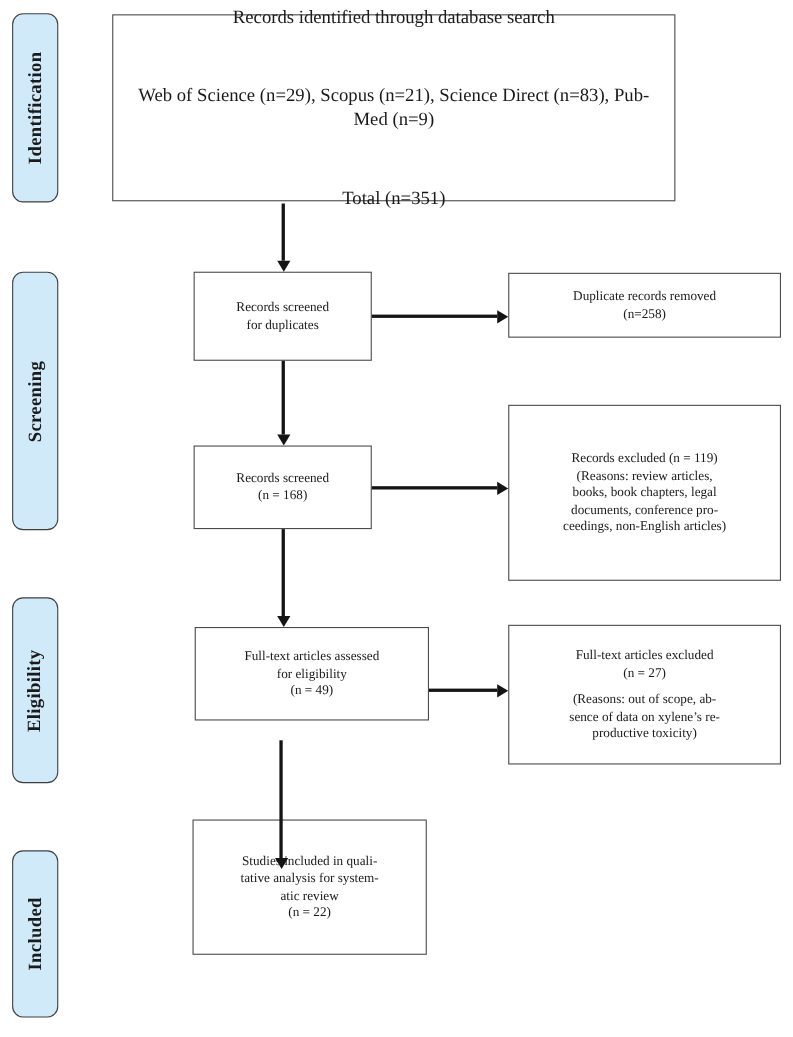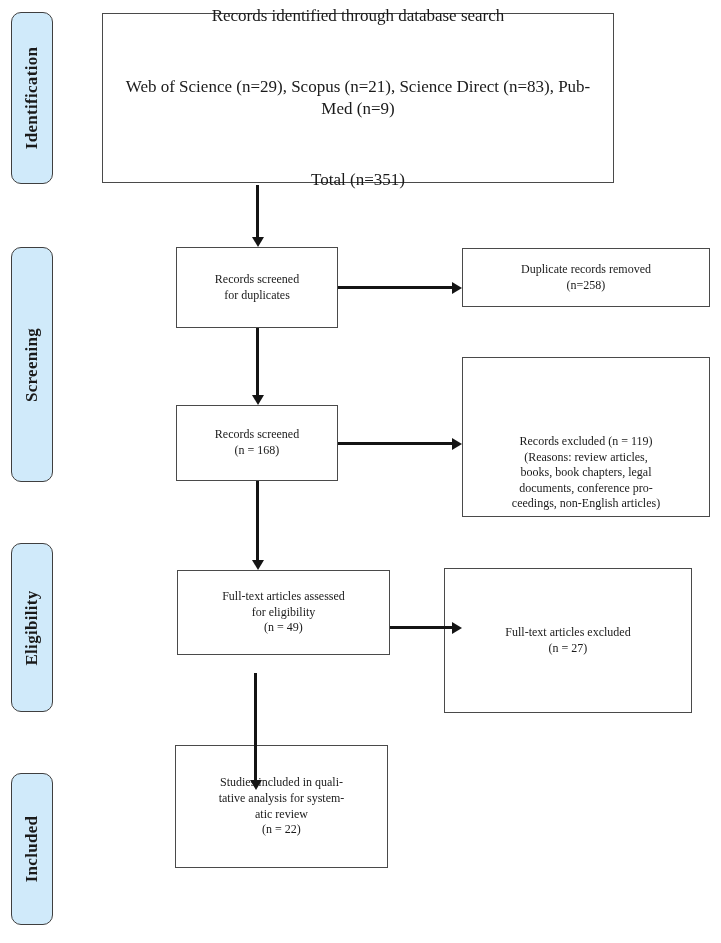--- a/index.html
+++ b/index.html
@@ -55,22 +55,22 @@
   .para{white-space:pre-line;}
   .para + .para{margin-top:9px;}
 
   #box-identified{left:102px;top:13px;width:512px;height:170px;font-size:17px;gap:27px;}
   #box-identified .para + .para{margin-top:22px;}
   #box-screened-duplicates{left:176px;top:247px;width:162px;height:81px;}
   #box-records-screened{left:176px;top:405px;width:162px;height:76px;}
   #box-fulltext-assessed{left:177px;top:570px;width:213px;height:85px;}
   #box-included-studies{left:175px;top:745px;width:213px;height:123px;}
   #box-duplicates-removed{left:462px;top:248px;width:248px;height:59px;}
-  #box-records-excluded{left:462px;top:357px;width:248px;height:160px;justify-content:flex-end;}
-  #box-fulltext-excluded{left:444px;top:568px;width:248px;height:145px;}
+  #box-records-excluded{left:462px;top:368px;width:248px;height:160px;}
+  #box-fulltext-excluded{left:462px;top:568px;width:248px;height:127px;}
 
   
   .arrow-v{position:absolute;width:3px;background:var(--arrow);}
   .arrow-v::after{
     content:"";position:absolute;left:50%;bottom:-10px;
     transform:translateX(-50%);
     border:6px solid transparent;border-bottom:none;
     border-top:10px solid var(--arrow);
   }
   .arrow-h{position:absolute;height:3px;background:var(--arrow);}
@@ -145,20 +145,23 @@
     <div class="para">Records excluded (n = 119)
 (Reasons: review articles,
 books, book chapters, legal
 documents, conference pro-
 ceedings, non-English articles)</div>
   </div>
 
   <div class="box" id="box-fulltext-excluded">
     <div class="para">Full-text articles excluded
 (n = 27)</div>
+    <div class="para">(Reasons: out of scope, ab-
+sence of data on xylene’s re-
+productive toxicity)</div>
   </div>
 
   <div class="arrow-v" id="arrow-v1"></div>
   <div class="arrow-v" id="arrow-v2"></div>
   <div class="arrow-v" id="arrow-v3"></div>
   <div class="arrow-v" id="arrow-v4"></div>
   <div class="arrow-h" id="arrow-h1"></div>
   <div class="arrow-h" id="arrow-h2"></div>
   <div class="arrow-h" id="arrow-h3"></div>
 

